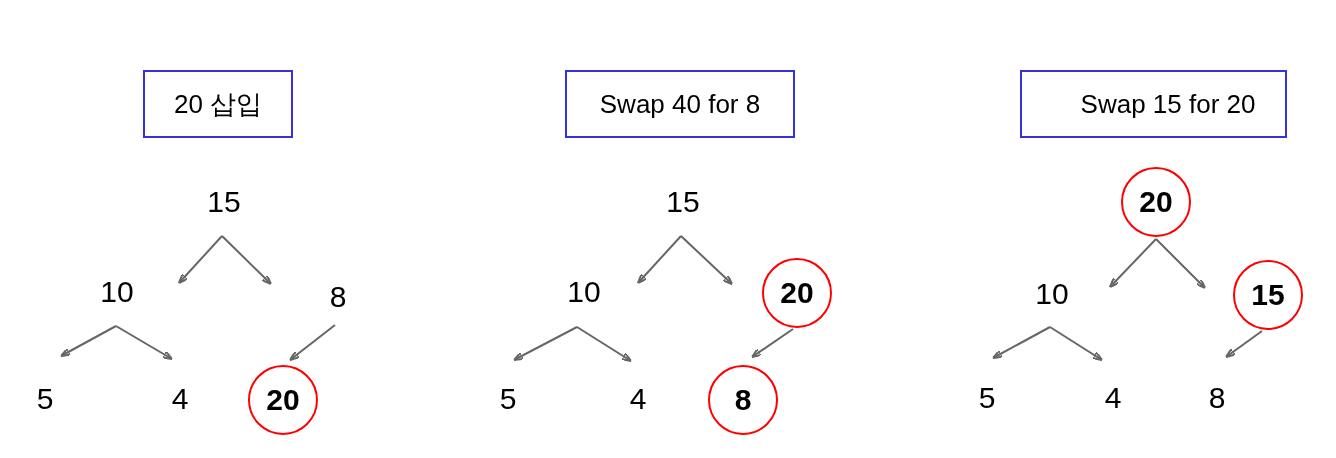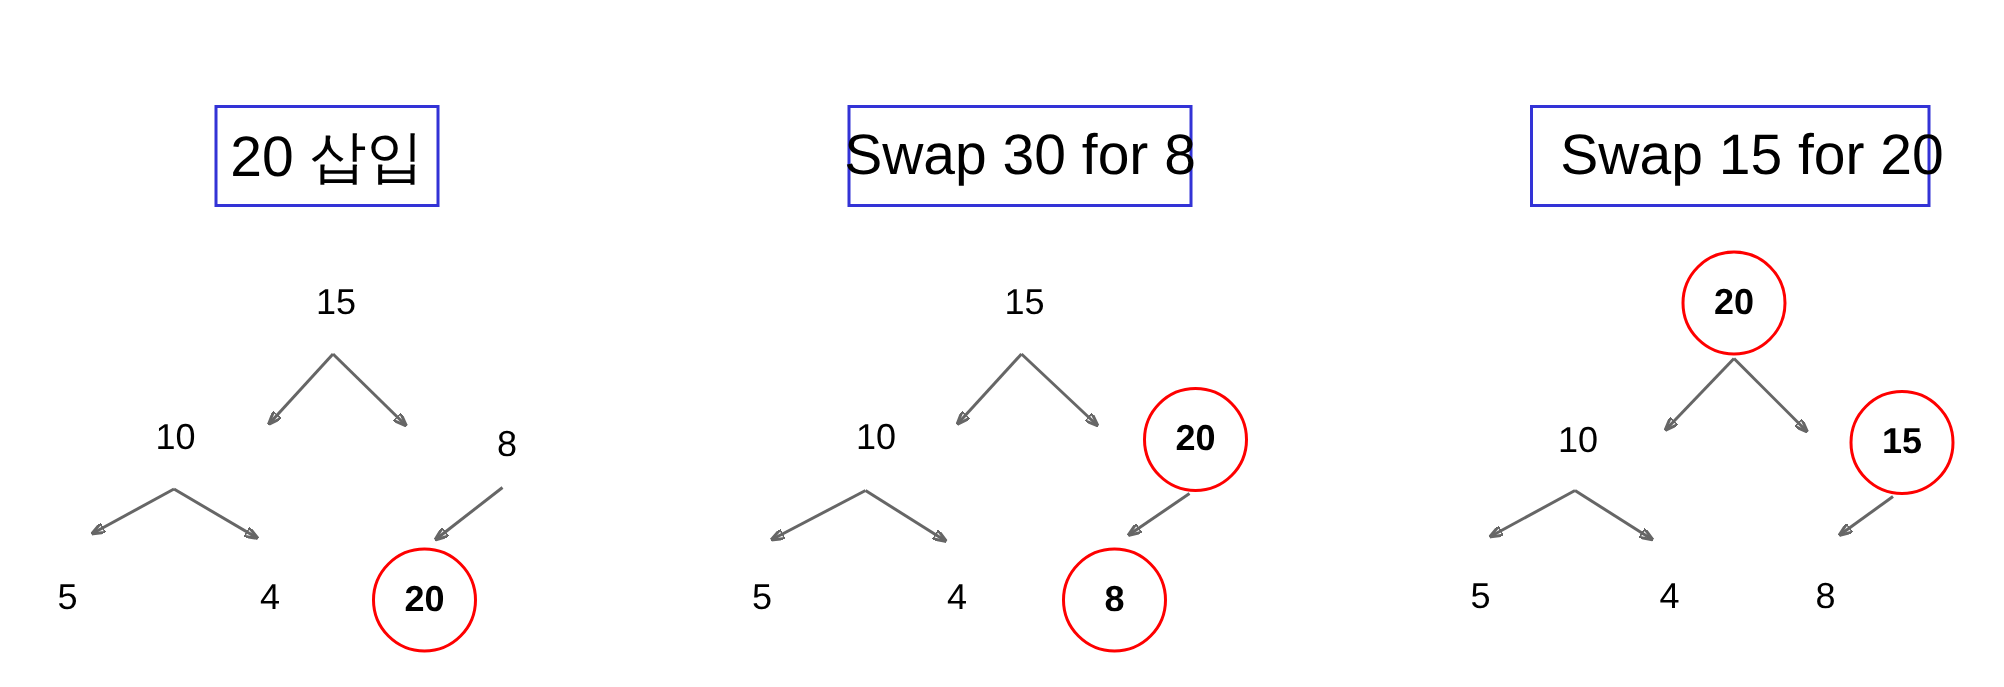--- a/index.html
+++ b/index.html
@@ -33,32 +33,32 @@
     stroke: var(--arrow);
     stroke-width: 2;
     fill: none;
   }
   .arrowhead-marker { fill: var(--arrow); }
   .title-box {
     position: absolute;
     border: 2px solid var(--box-border);
     background: var(--background);
     color: var(--text);
-    font-size: 38px;
+    font-size: 26px;
     display: flex;
     align-items: center;
     justify-content: center;
     white-space: nowrap;
     text-align: center;
   }
   .node {
     position: absolute;
     transform: translate(-50%, -50%);
     color: var(--text);
-    font-size: 24px;
+    font-size: 30px;
     line-height: 1;
     white-space: nowrap;
   }
   .node.circled {
     width: 70px;
     height: 70px;
     border: 2px solid var(--circle-outline);
     border-radius: 50%;
     display: flex;
     align-items: center;
@@ -91,21 +91,21 @@
     <path d="M793,329 L752,357" marker-end="url(#ah)"></path>
 
     <path d="M1156,239 L1110,287" marker-end="url(#ah)"></path>
     <path d="M1156,239 L1205,288" marker-end="url(#ah)"></path>
     <path d="M1050,327 L993,358" marker-end="url(#ah)"></path>
     <path d="M1050,327 L1102,360" marker-end="url(#ah)"></path>
     <path d="M1262,331 L1226,357" marker-end="url(#ah)"></path>
   </svg>
 
   <div class="title-box" style="left:143px; top:70px; width:150px; height:68px;">20 삽입</div>
-  <div class="title-box" style="left:565px; top:70px; width:230px; height:68px;">Swap 30 for 8</div>
+  <div class="title-box" style="left:565px; top:70px; width:230px; height:68px;">Swap 40 for 8</div>
   <div class="title-box" style="left:1020px; top:70px; width:267px; height:68px;padding-left:29px;">Swap 15 for 20</div>
 
   <div class="node" style="left:224px; top:202px;">15</div>
   <div class="node" style="left:117px; top:292px;">10</div>
   <div class="node" style="left:338px; top:297px;">8</div>
   <div class="node" style="left:45px;  top:399px;">5</div>
   <div class="node" style="left:180px; top:399px;">4</div>
   <div class="node circled" style="left:283px; top:400px;">20</div>
 
   <div class="node" style="left:683px; top:202px;">15</div>

